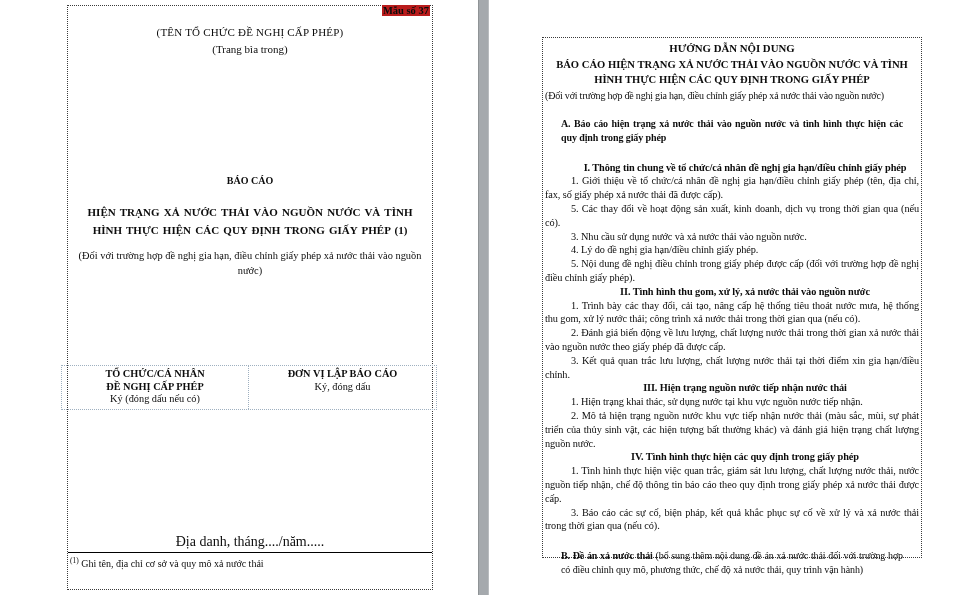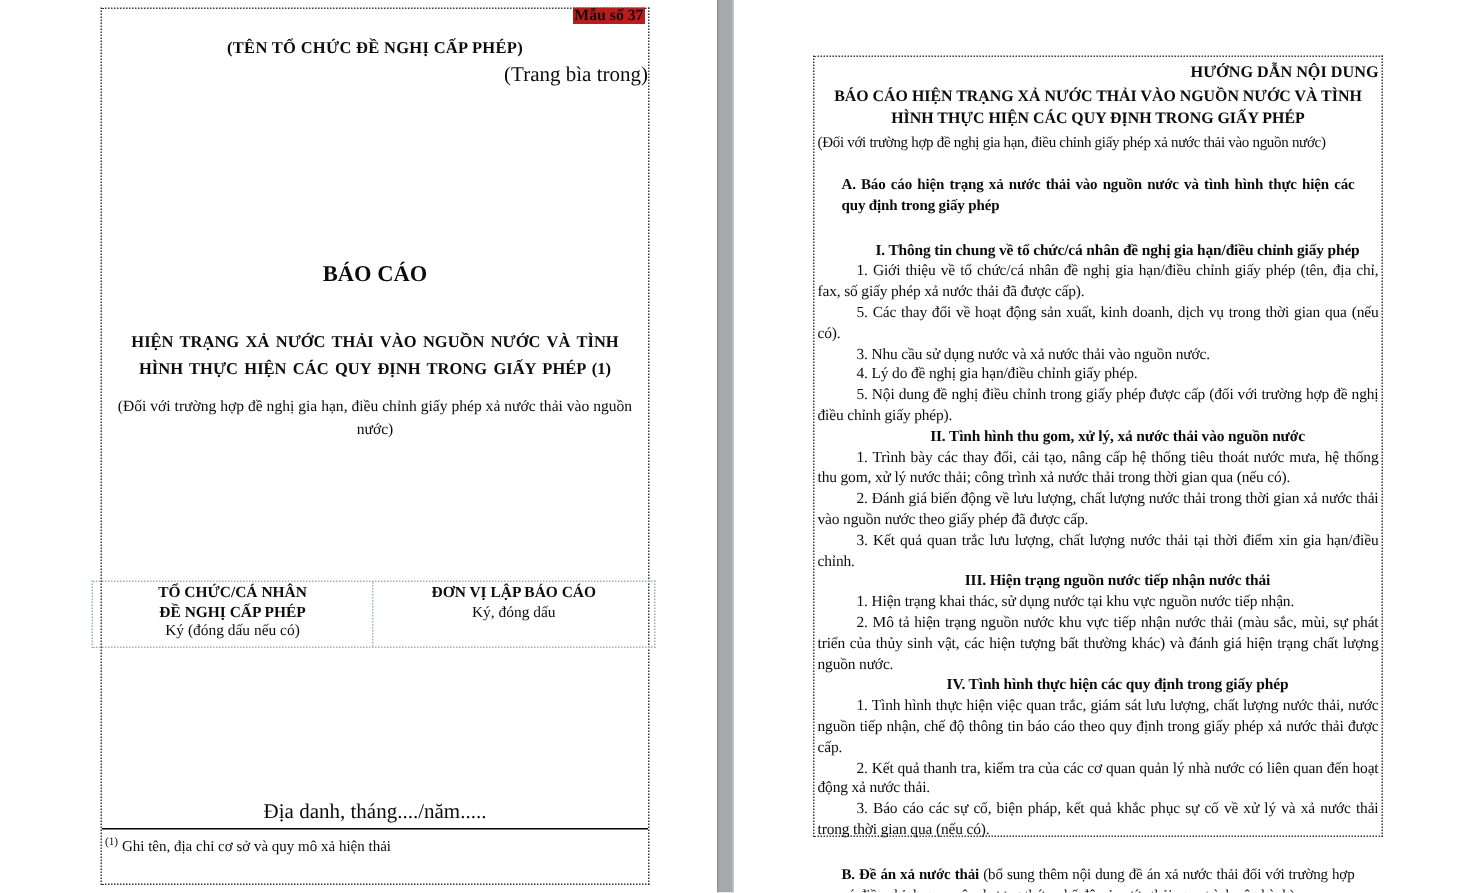--- a/index.html
+++ b/index.html
@@ -48,59 +48,59 @@
     font-size: 10.5px;
     background: #b91c1c;
     padding: 0 1px;
   }
   .org-line {
     position: absolute;
     top: 20px;
     left: 0;
     right: 0;
     text-align: center;
-    font-weight: bold;
+    font-weight: normal;
     font-size: 11px;
     letter-spacing: 0.2px;
   }
   .cover-note {
     position: absolute;
     top: 37px;
     left: 0;
     right: 0;
-    text-align: right;
-    font-size: 14px;
+    text-align: center;
+    font-size: 11px;
   }
   .title-block {
     position: absolute;
     top: 169px;
     left: 6px;
     right: 6px;
     text-align: center;
   }
   .baocao {
     font-weight: bold;
-    font-size: 15px;
-    margin-bottom: 27px;
+    font-size: 10px;
+    margin-bottom: 17px;
     text-align: center;
   }
   .main-title {
     font-weight: bold;
     font-size: 11px;
     line-height: 18px;
     word-spacing: 1.5px;
   }
   .sub-title {
     font-size: 10.4px;
     line-height: 15px;
     margin-top: 9px;
   }
   .sig-table {
     position: absolute;
-    top: 381px;
+    top: 359px;
     left: -7px;
     right: -5px;
     display: flex;
     border: 1px dotted #9fb0c0;
   }
   .sig-cell {
     width: 50%;
     text-align: center;
     padding: 2px 2px 3px 2px;
     font-size: 10.3px;
@@ -134,21 +134,21 @@
   .footnote sup { font-size: 7.5px; }
   
   .page-right {
     left: 542px;
     top: 37px;
     width: 380px;
     height: 521px;
     padding: 2px 2px;
   }
   .r-h1 {
-    text-align: right;
+    text-align: center;
     font-weight: bold;
     font-size: 10.8px;
     margin: 2px 0 4px 0;
   }
   .r-h2 {
     text-align: center;
     font-weight: bold;
     font-size: 10.6px;
     line-height: 14.5px;
     margin: 0 0 3px 0;
@@ -207,21 +207,21 @@
       <div>Ký (đóng dấu nếu có)</div>
     </div>
     <div class="sig-cell">
       <div class="sig-bold">ĐƠN VỊ LẬP BÁO CÁO</div>
       <div>Ký, đóng dấu</div>
     </div>
   </div>
 
   <div class="place-date">Địa danh, tháng..../năm.....</div>
   <div class="foot-sep"></div>
-  <div class="footnote"><sup>(1)</sup><span> Ghi tên, địa chỉ cơ sở và quy mô xả hiện thải</span></div>
+  <div class="footnote"><sup>(1)</sup><span> Ghi tên, địa chỉ cơ sở và quy mô xả nước thải</span></div>
 </div>
 
 <div class="splitbar"></div>
 
 <div class="page page-right">
   <div class="r-h1">HƯỚNG DẪN NỘI DUNG</div>
   <div class="r-h2">BÁO CÁO HIỆN TRẠNG XẢ NƯỚC THẢI VÀO NGUỒN NƯỚC VÀ TÌNH HÌNH THỰC HIỆN CÁC QUY ĐỊNH TRONG GIẤY PHÉP</div>
   <div class="r-subnote">(Đối với trường hợp đề nghị gia hạn, điều chỉnh giấy phép xả nước thải vào nguồn nước)</div>
   <p class="r-secA">A. Báo cáo hiện trạng xả nước thải vào nguồn nước và tình hình thực hiện các quy định trong giấy phép</p>
 
@@ -236,17 +236,16 @@
   <p class="r-para">1. Trình bày các thay đổi, cải tạo, nâng cấp hệ thống tiêu thoát nước mưa, hệ thống thu gom, xử lý nước thải; công trình xả nước thải trong thời gian qua (nếu có).</p>
   <p class="r-para">2. Đánh giá biến động về lưu lượng, chất lượng nước thải trong thời gian xả nước thải vào nguồn nước theo giấy phép đã được cấp.</p>
   <p class="r-para">3. Kết quả quan trắc lưu lượng, chất lượng nước thải tại thời điểm xin gia hạn/điều chỉnh.</p>
 
   <p class="r-sec">III. Hiện trạng nguồn nước tiếp nhận nước thải</p>
   <p class="r-para">1. Hiện trạng khai thác, sử dụng nước tại khu vực nguồn nước tiếp nhận.</p>
   <p class="r-para">2. Mô tả hiện trạng nguồn nước khu vực tiếp nhận nước thải (màu sắc, mùi, sự phát triển của thủy sinh vật, các hiện tượng bất thường khác) và đánh giá hiện trạng chất lượng nguồn nước.</p>
 
   <p class="r-sec">IV. Tình hình thực hiện các quy định trong giấy phép</p>
   <p class="r-para">1. Tình hình thực hiện việc quan trắc, giám sát lưu lượng, chất lượng nước thải, nước nguồn tiếp nhận, chế độ thông tin báo cáo theo quy định trong giấy phép xả nước thải được cấp.</p>
-  <p class="r-para">2. Kết quả thanh tra, kiểm tra của các cơ quan quản lý nhà nước có liên quan đến hoạt động xả nước thải.</p>
   <p class="r-para">3. Báo cáo các sự cố, biện pháp, kết quả khắc phục sự cố về xử lý và xả nước thải trong thời gian qua (nếu có).</p>
 
   <p class="r-secB"><span class="lead">B. Đề án xả nước thải </span><span>(bổ sung thêm nội dung đề án xả nước thải đối với trường hợp có điều chỉnh quy mô, phương thức, chế độ xả nước thải, quy trình vận hành)</span></p>
 </div>
 
 </body></html>

